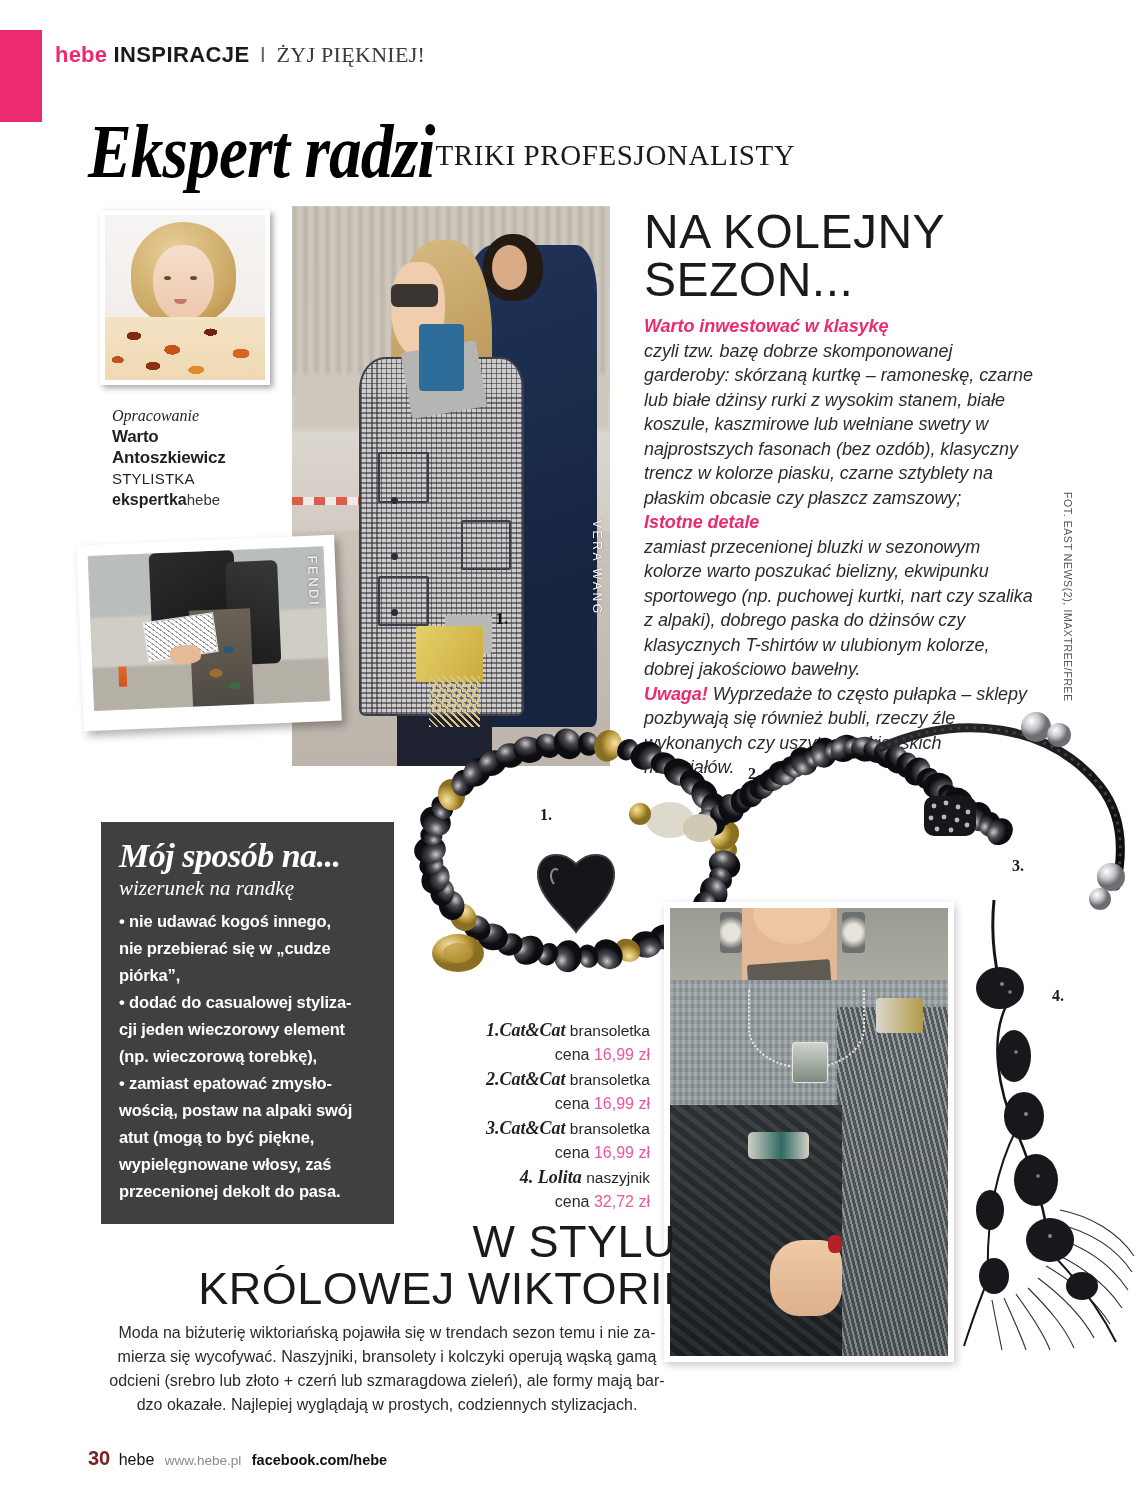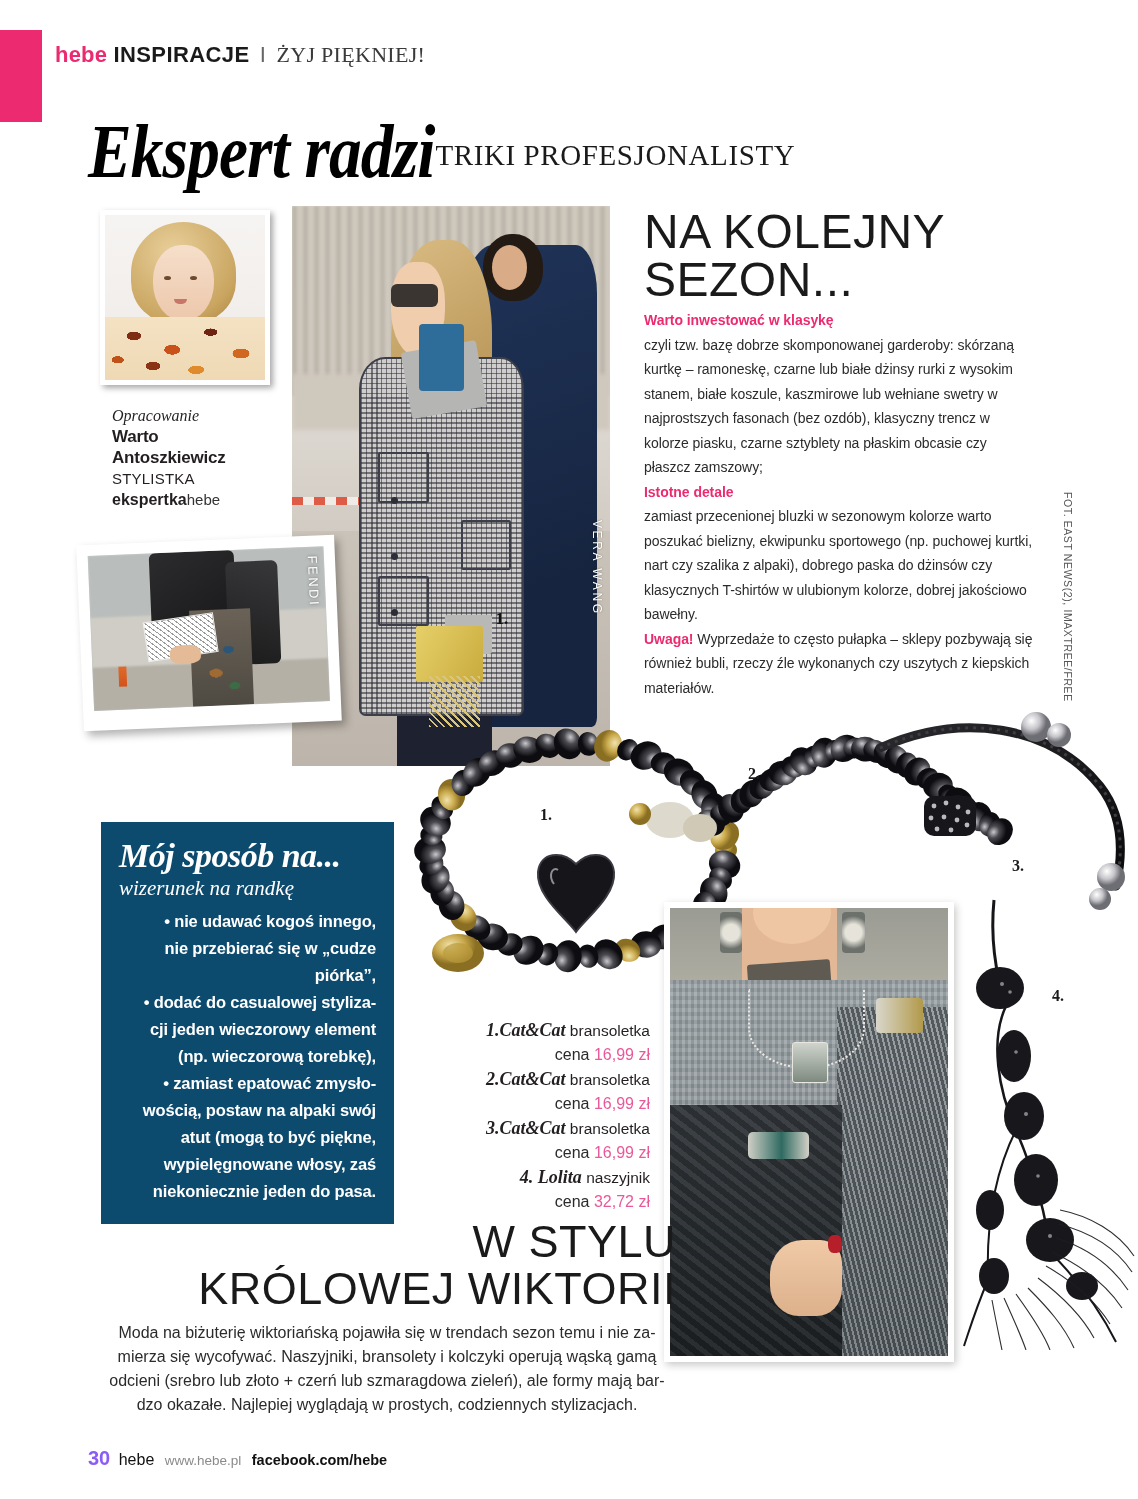--- a/index.html
+++ b/index.html
@@ -254,48 +254,48 @@
   
   #right-col{position:absolute;left:644px;top:208px;width:392px;}
   #rc-title{
     font-size:48px;line-height:48px;font-weight:300;letter-spacing:.5px;
     color:#1a1a1a;
   }
   #rc-kicker{
     margin-top:8px;font-weight:700;font-size:17px;letter-spacing:-.1px;color:#141414;
   }
   #right-col .body{
-    margin-top:4px;font-size:14px;line-height:24.5px;color:#2b2b2b;letter-spacing:-.05px;
+    margin-top:10px;font-size:18px;line-height:24.5px;color:#2b2b2b;letter-spacing:-.05px;font-style:italic;
   }
   #right-col .lead{color:#ec2a70;font-weight:700;}
   #right-col p{margin:0;}
 
   #photo-credit{
     position:absolute;left:1062px;top:492px;
     writing-mode:vertical-rl;
     font-size:10.5px;letter-spacing:.6px;color:#555;
   }
 
   
   #pink-box{
     position:absolute;left:101px;top:822px;width:293px;height:402px;
-    background:#0c4a6e;color:#fff;padding:16px 18px 10px 18px;
+    background:#404040;color:#fff;padding:16px 18px 10px 18px;
   }
   #pb-title{
     font-family:"Liberation Serif",serif;font-weight:700;font-style:italic;
     font-size:34px;line-height:36px;letter-spacing:-.5px;
   }
   #pb-sub{
     font-family:"Liberation Serif",serif;font-style:italic;
     font-size:21px;line-height:26px;margin-top:1px;
   }
   #pb-list{
     margin-top:7px;font-weight:700;font-size:16.5px;line-height:27px;letter-spacing:-.15px;
   }
-  #pb-list p{margin:0;text-align:right;}
+  #pb-list p{margin:0;}
 
   
   #jewel{position:absolute;left:400px;top:700px;width:738px;height:620px;}
 
   #necklace4{
     position:absolute;left:950px;top:880px;width:185px;height:470px;
   }
 
   .numlabel{
     position:absolute;font-family:"Liberation Serif",serif;font-weight:700;
@@ -380,21 +380,21 @@
   }
   #bt-body{
     margin-top:9px;text-align:center;font-size:16px;line-height:24px;color:#2b2b2b;
   }
   #bt-body p{margin:0;}
 
   
   #footer{
     position:absolute;left:88px;top:1447px;white-space:nowrap;
   }
-  #footer .pg{font-weight:700;font-size:20px;color:#8b5cf6;}
+  #footer .pg{font-weight:700;font-size:20px;color:#7f1d1d;}
   #footer .hb{font-size:16px;color:#111;margin-left:4px;}
   #footer .url{font-size:13.5px;color:#8a8a8a;margin-left:6px;}
   #footer .fb{font-size:14.5px;font-weight:700;color:#111;margin-left:6px;}
 </style>
 </head>
 <body>
 
 <div id="pink-tab"></div>
 <div id="masthead">
   <span class="hebe">hebe</span>
@@ -496,21 +496,21 @@
     <p>• nie udawać kogoś innego,</p>
     <p>nie przebierać się w „cudze</p>
     <p>piórka”,</p>
     <p>• dodać do casualowej styliza-</p>
     <p>cji jeden wieczorowy element</p>
     <p>(np. wieczorową torebkę),</p>
     <p>• zamiast epatować zmysło-</p>
     <p>wością, postaw na alpaki swój</p>
     <p>atut (mogą to być piękne,</p>
     <p>wypielęgnowane włosy, zaś</p>
-    <p>niekoniecznie jeden do pasa.</p>
+    <p>przecenionej dekolt do pasa.</p>
   </div>
 </div>
 
 <svg id="jewel" viewBox="0 0 738 620" width="738" height="620">
   <defs>
     <radialGradient id="bd" cx="35%" cy="30%">
       <stop offset="0%" stop-color="#c9c9cd"></stop>
       <stop offset="45%" stop-color="#4a4a50"></stop>
       <stop offset="100%" stop-color="#0d0d11"></stop>
     </radialGradient>

